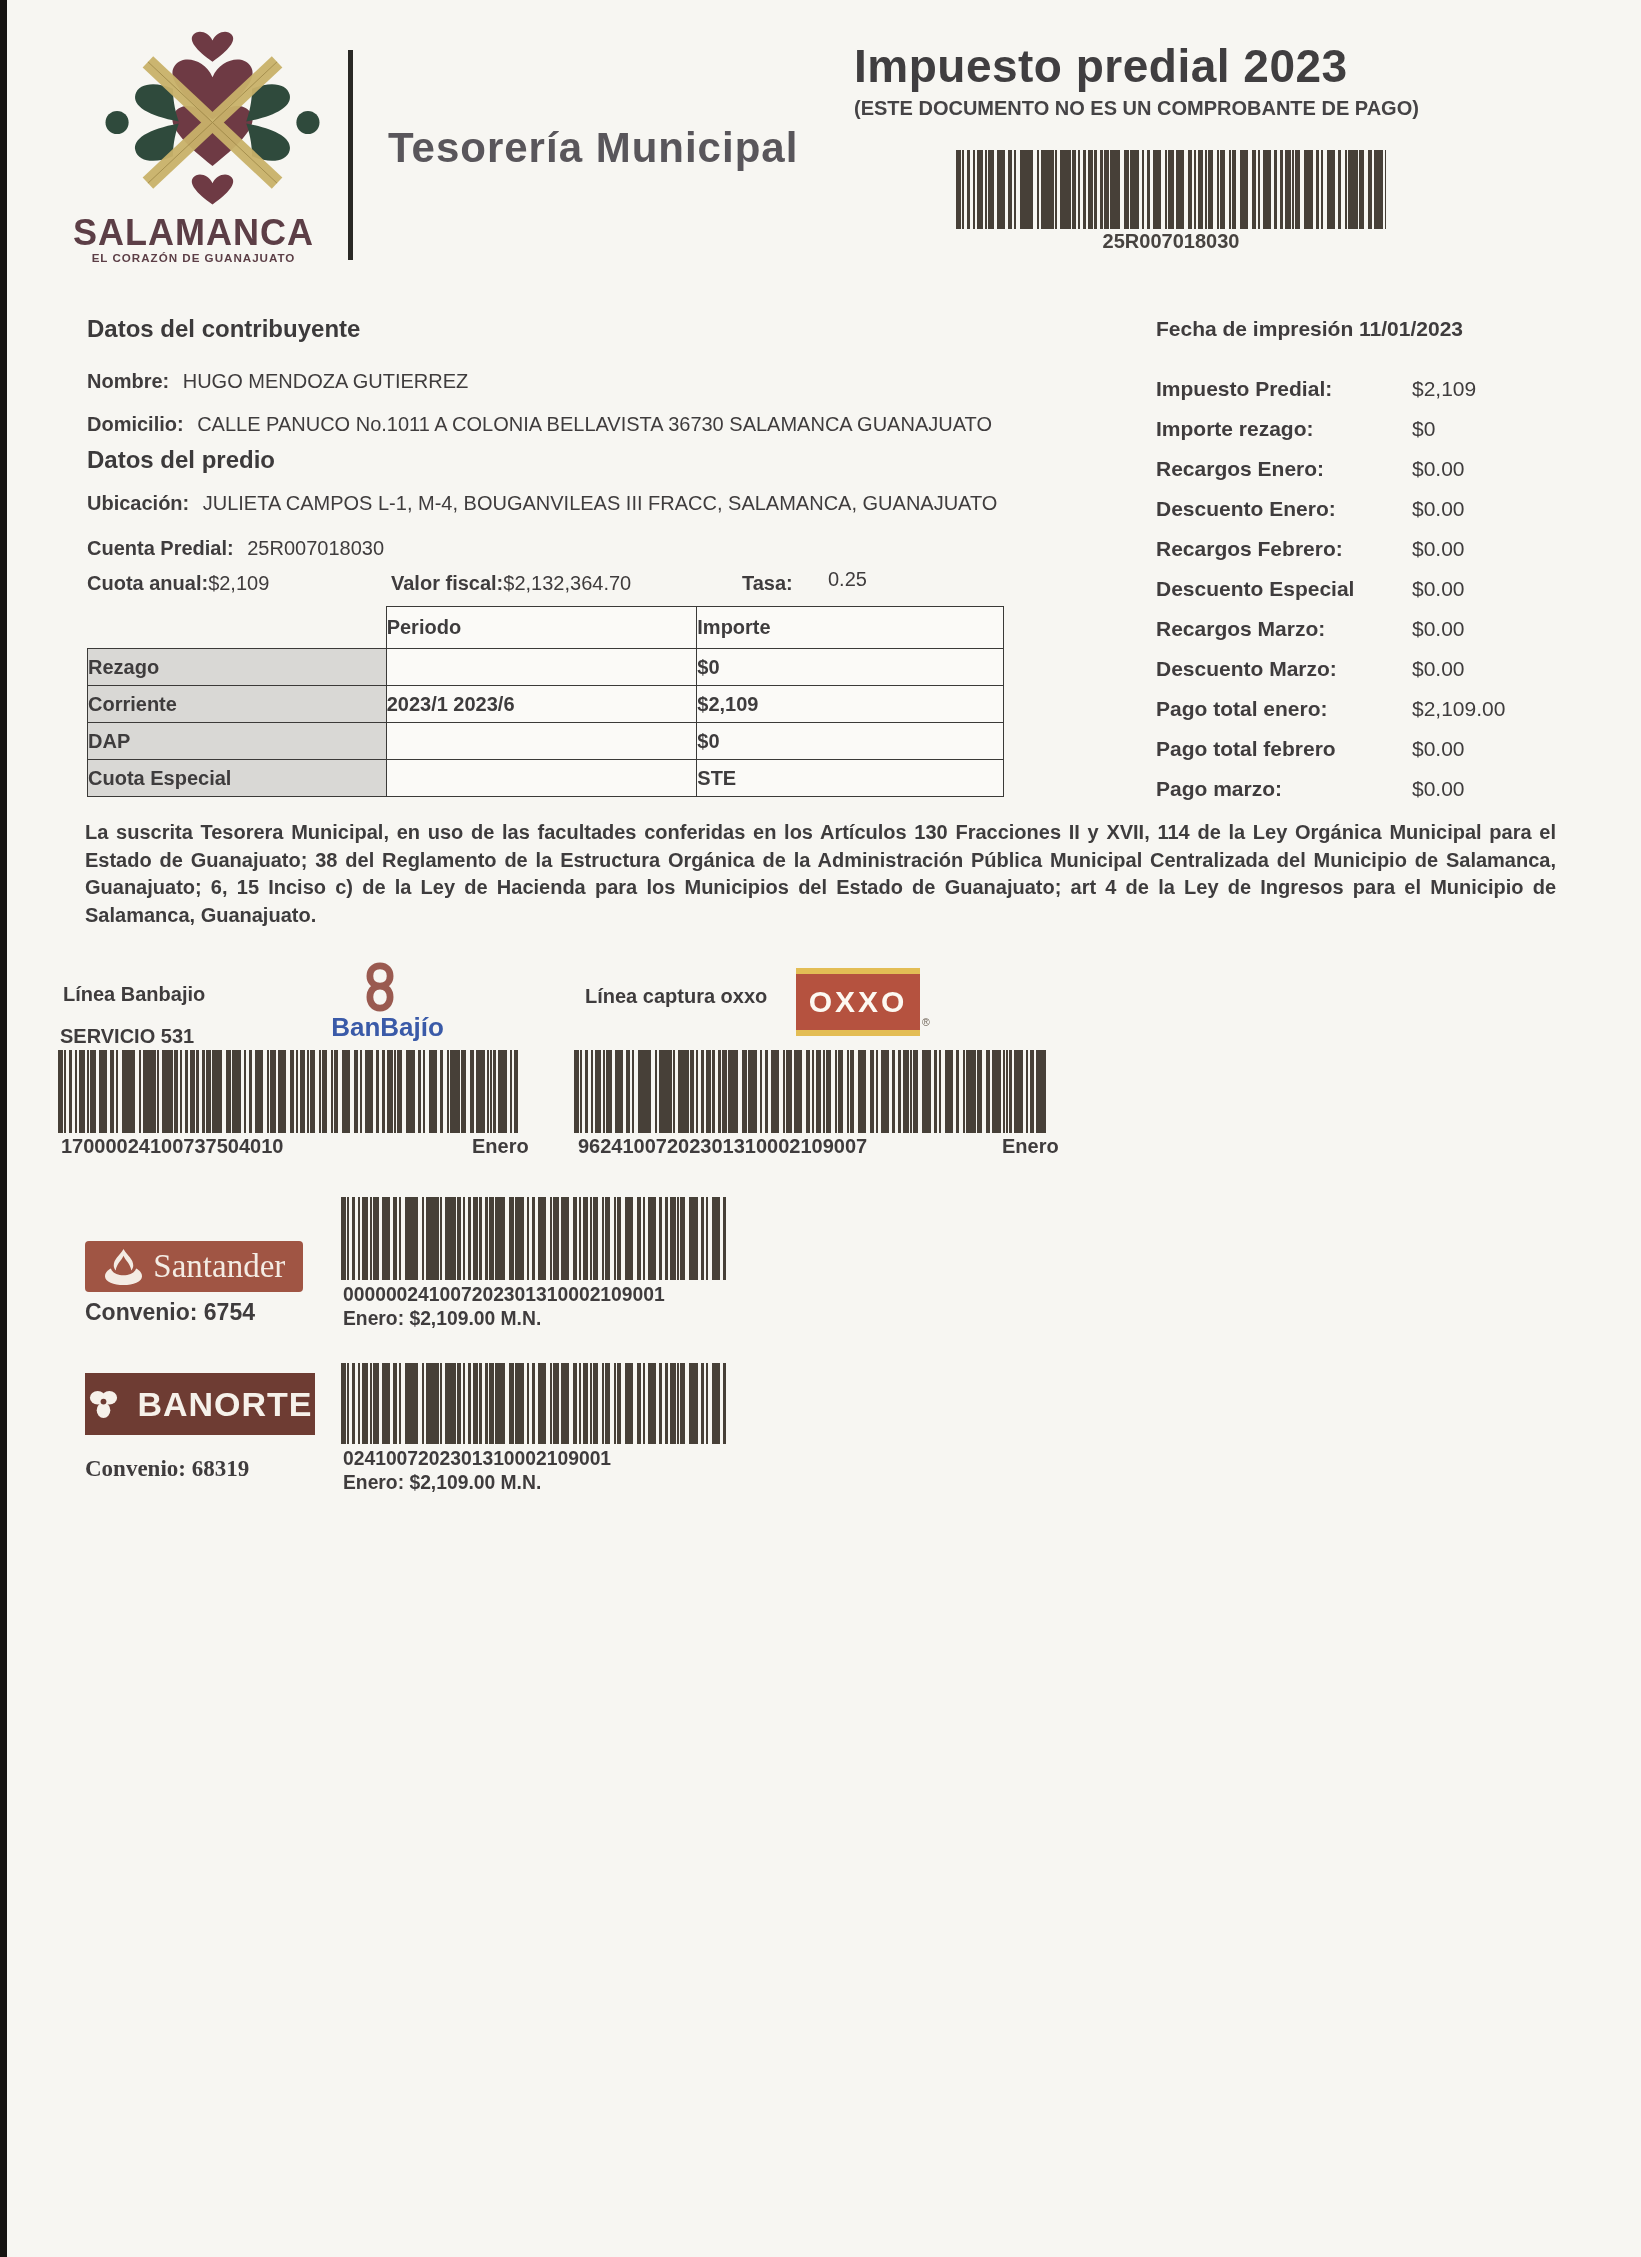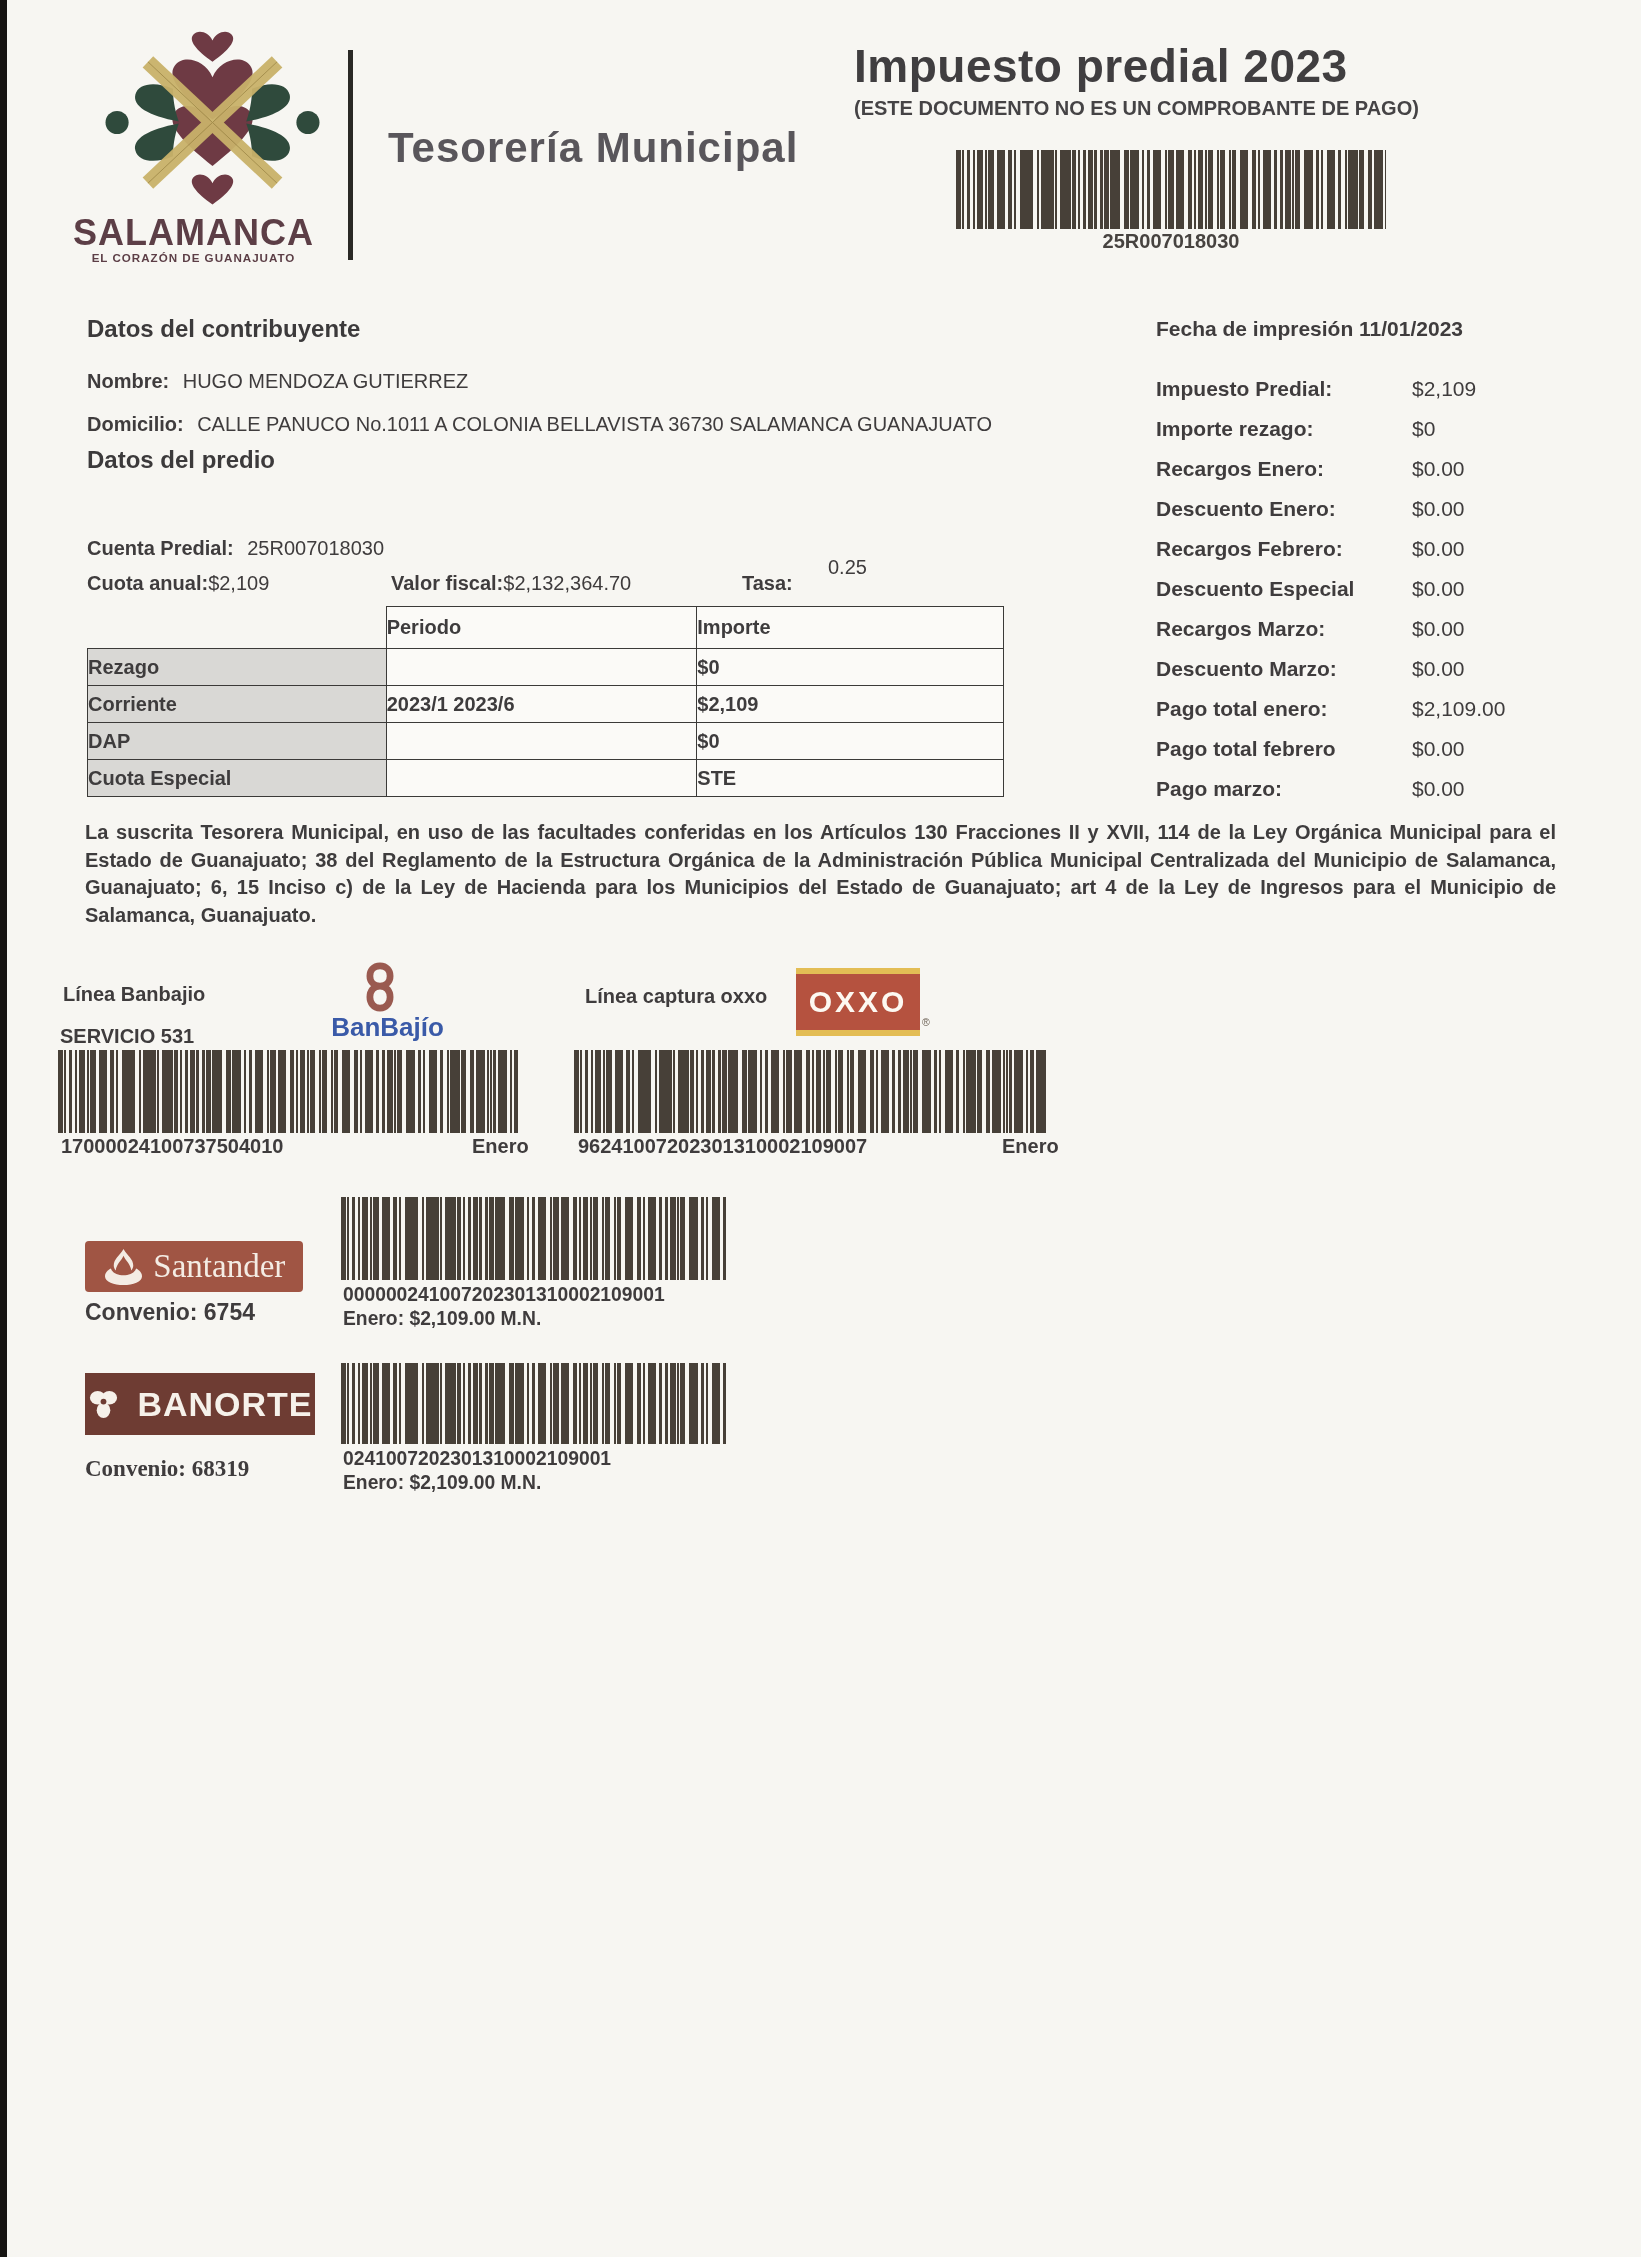--- a/index.html
+++ b/index.html
@@ -37,21 +37,21 @@
   .field{font-size:20px;}
   .field b{margin-right:13.5px;}
   .f-nombre{left:87px;top:370px;}
   .f-domicilio{left:87px;top:413px;text-align:right;}
   .sec-predio{left:87px;top:446px;}
   .f-ubicacion{left:87px;top:492px;}
   .f-cuenta{left:87px;top:537px;}
   .f-cuota{left:87px;top:572px;}
   .f-valor{left:391px;top:572px;}
   .f-tasa-label{left:742px;top:572px;font-weight:bold;}
-  .f-tasa{left:828px;top:556px;}
+  .f-tasa{left:828px;top:568px;}
   .field b.nogap{margin-right:0;}
   
   .ptable{left:87px;top:606px;width:917px;border-collapse:collapse;
     font-size:20px;font-weight:bold;color:#3e3c3d;}
   .ptable td{border:1.9px solid #3b3a38;text-align:left;height:36px;padding:0;}
   .ptable .ghost{border:none;background:transparent;}
   .ptable .hd{background:#d6d5d2;height:41px;}
   .ptable .lbl{background:#d9d8d5;width:297px;}
   .ptable .per{width:309px;background:#fbfaf7;}
   .ptable .imp{width:305px;background:#fbfaf7;}
@@ -145,20 +145,23 @@
   <div class="abs print-date">Fecha de impresión 11/01/2023</div>
 
   <div class="abs field f-nombre">
     <b>Nombre:</b><span>HUGO MENDOZA GUTIERREZ</span>
   </div>
   <div class="abs field f-domicilio">
     <b>Domicilio:</b><span>CALLE PANUCO No.1011 A COLONIA BELLAVISTA 36730 SALAMANCA GUANAJUATO</span>
   </div>
 
   <div class="abs section-title sec-predio">Datos del predio</div>
+  <div class="abs field f-ubicacion">
+    <b>Ubicación:</b><span>JULIETA CAMPOS L-1, M-4, BOUGANVILEAS III FRACC, SALAMANCA, GUANAJUATO</span>
+  </div>
   <div class="abs field f-cuenta">
     <b>Cuenta Predial:</b><span>25R007018030</span>
   </div>
   <div class="abs field f-cuota">
     <b class="nogap">Cuota anual:</b><span>$2,109</span>
   </div>
   <div class="abs field f-valor">
     <b class="nogap">Valor fiscal:</b><span>$2,132,364.70</span>
   </div>
   <div class="abs field f-tasa-label">Tasa:</div>

